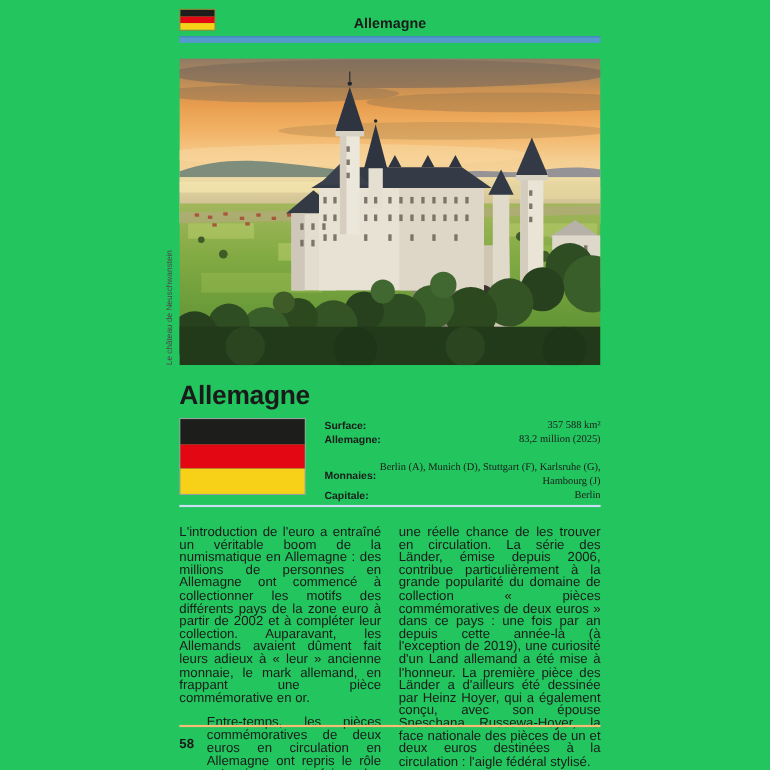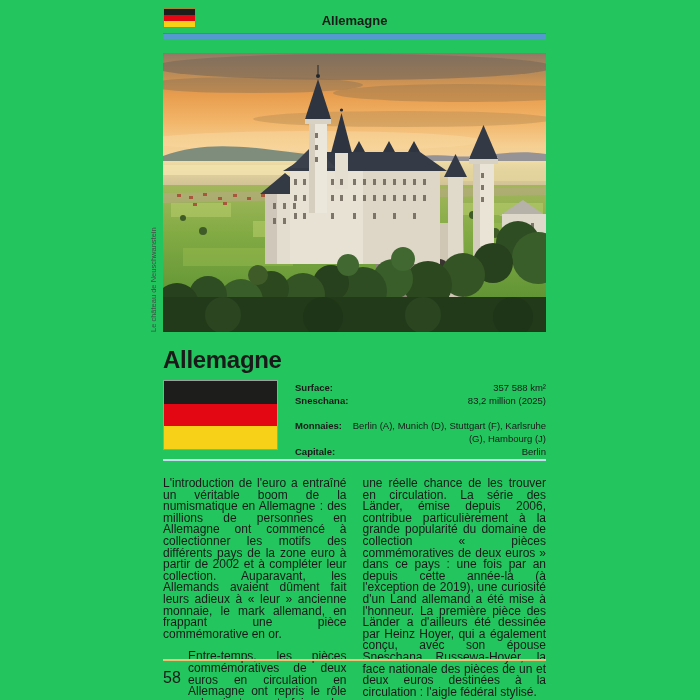--- a/index.html
+++ b/index.html
@@ -30,35 +30,35 @@
   .photo-caption{position:absolute;left:149px;top:332px;transform:rotate(-90deg);transform-origin:0 0;font-size:7.5px;color:#4a4a4a;white-space:nowrap;}
 
   
   .country-title{position:absolute;left:163px;top:346px;font-size:24px;font-weight:bold;letter-spacing:-0.3px;}
   .big-flag{position:absolute;left:163px;top:380px;width:115px;height:70px;border:1px solid #9f9f9f;display:flex;flex-direction:column;}
   .big-flag .s1{flex:1;background:var(--flag-black);}
   .big-flag .s2{flex:1;background:var(--flag-red);}
   .big-flag .s3{flex:1;background:var(--flag-gold);}
 
   .facts{position:absolute;left:295px;top:381px;width:251px;font-size:9.5px;line-height:13px;}
-  .fact-row{display:flex;}
+  .fact-row{display:flex;align-items:center;}
   .fact-row .lbl{font-weight:bold;white-space:nowrap;}
-  .fact-row .val{flex:1;text-align:right;}
+  .fact-row .val{flex:1;text-align:right;font-family:Liberation Serif, serif;}
   .fact-row.spaced{margin-top:12px;}
 
   .divider-blue{position:absolute;left:163px;top:459px;width:383px;height:2px;background:var(--divider-blue);}
 
   
   .columns{position:absolute;left:163px;top:478px;width:383px;display:flex;gap:16px;}
   .col{width:184px;font-size:12px;line-height:11.6px;text-align:justify;}
   .col p + p{margin-top:11px;margin-left:25px;}
 
   
   .footer-line{position:absolute;left:163px;top:659px;width:383px;height:2px;background:var(--footer-orange);}
-  .page-number{position:absolute;left:163px;top:669px;font-size:16px;font-weight:normal;}
+  .page-number{position:absolute;left:163px;top:669px;font-size:12px;font-weight:bold;}
 </style>
 </head>
 <body>
 
 <div class="canvas">
 
   <div class="mini-flag">
     <div class="s1"></div>
     <div class="s2"></div>
     <div class="s3"></div>
@@ -257,21 +257,21 @@
     <div class="s2"></div>
     <div class="s3"></div>
   </div>
 
   <div class="facts">
     <div class="fact-row">
       <span class="lbl">Surface:</span>
       <span class="val">357 588 km²</span>
     </div>
     <div class="fact-row">
-      <span class="lbl">Sneschana:</span>
+      <span class="lbl">Allemagne:</span>
       <span class="val">83,2 million (2025)</span>
     </div>
     <div class="fact-row spaced">
       <span class="lbl">Monnaies:</span>
       <span class="val">Berlin (A), Munich (D), Stuttgart (F), Karlsruhe (G), Hambourg (J)</span>
     </div>
     <div class="fact-row">
       <span class="lbl">Capitale:</span>
       <span class="val">Berlin</span>
     </div>

